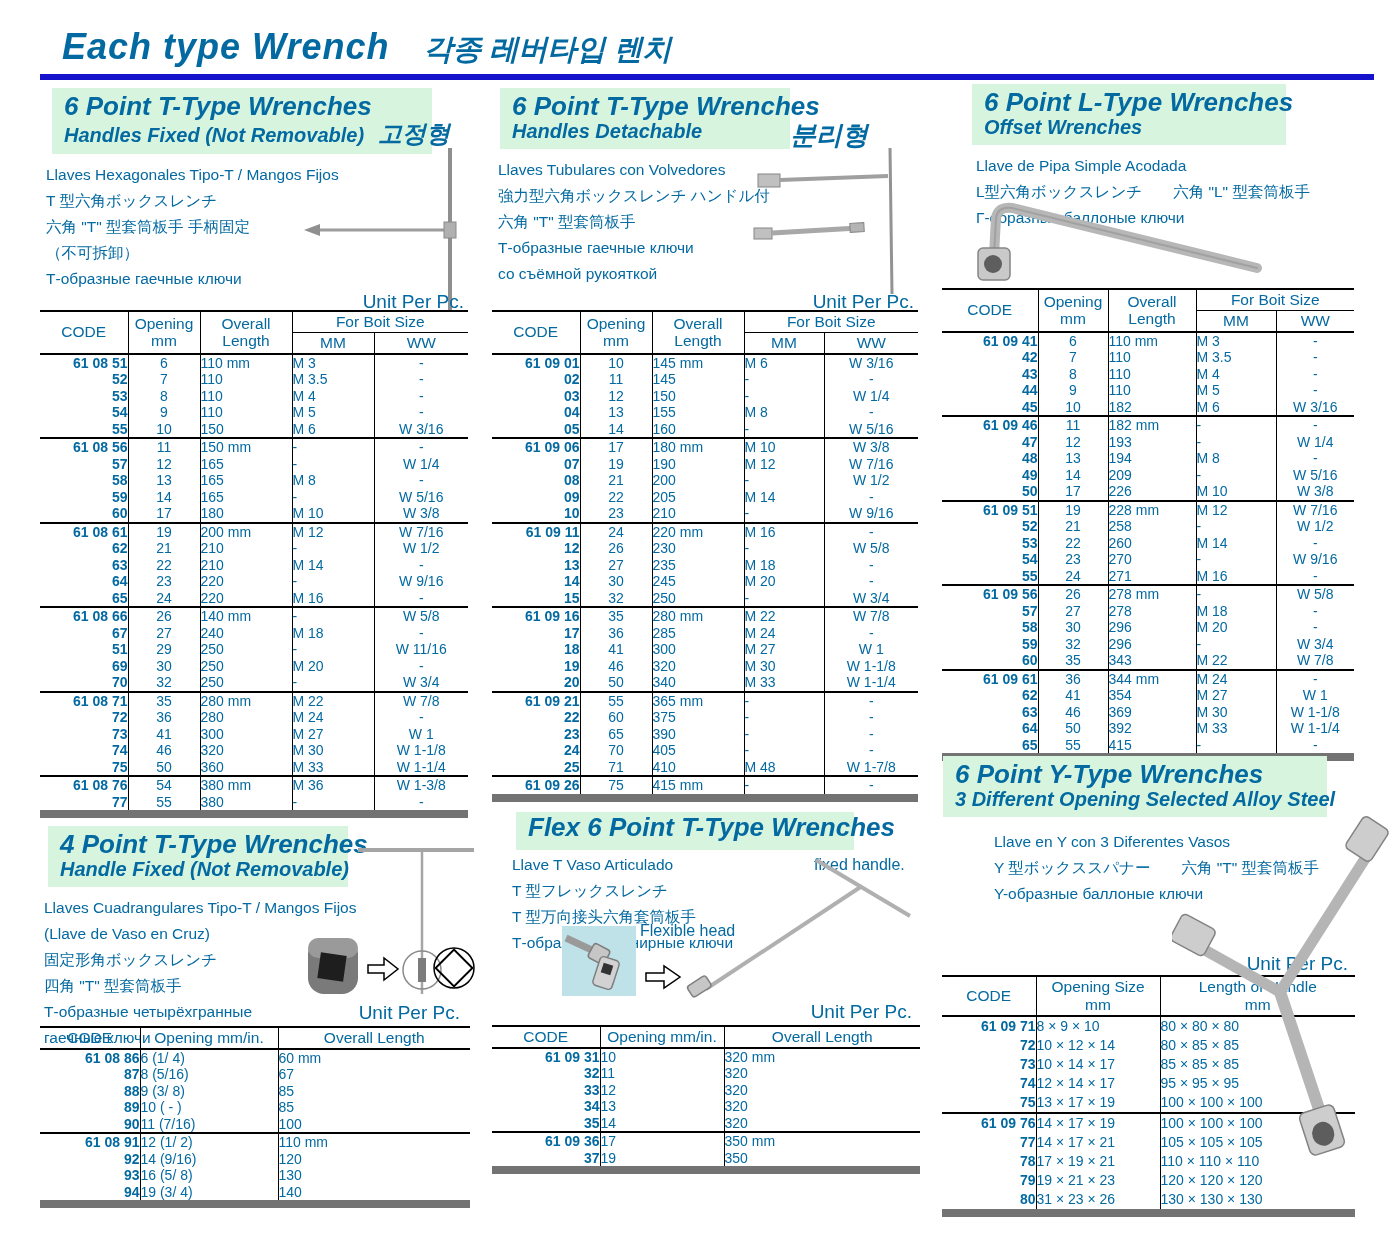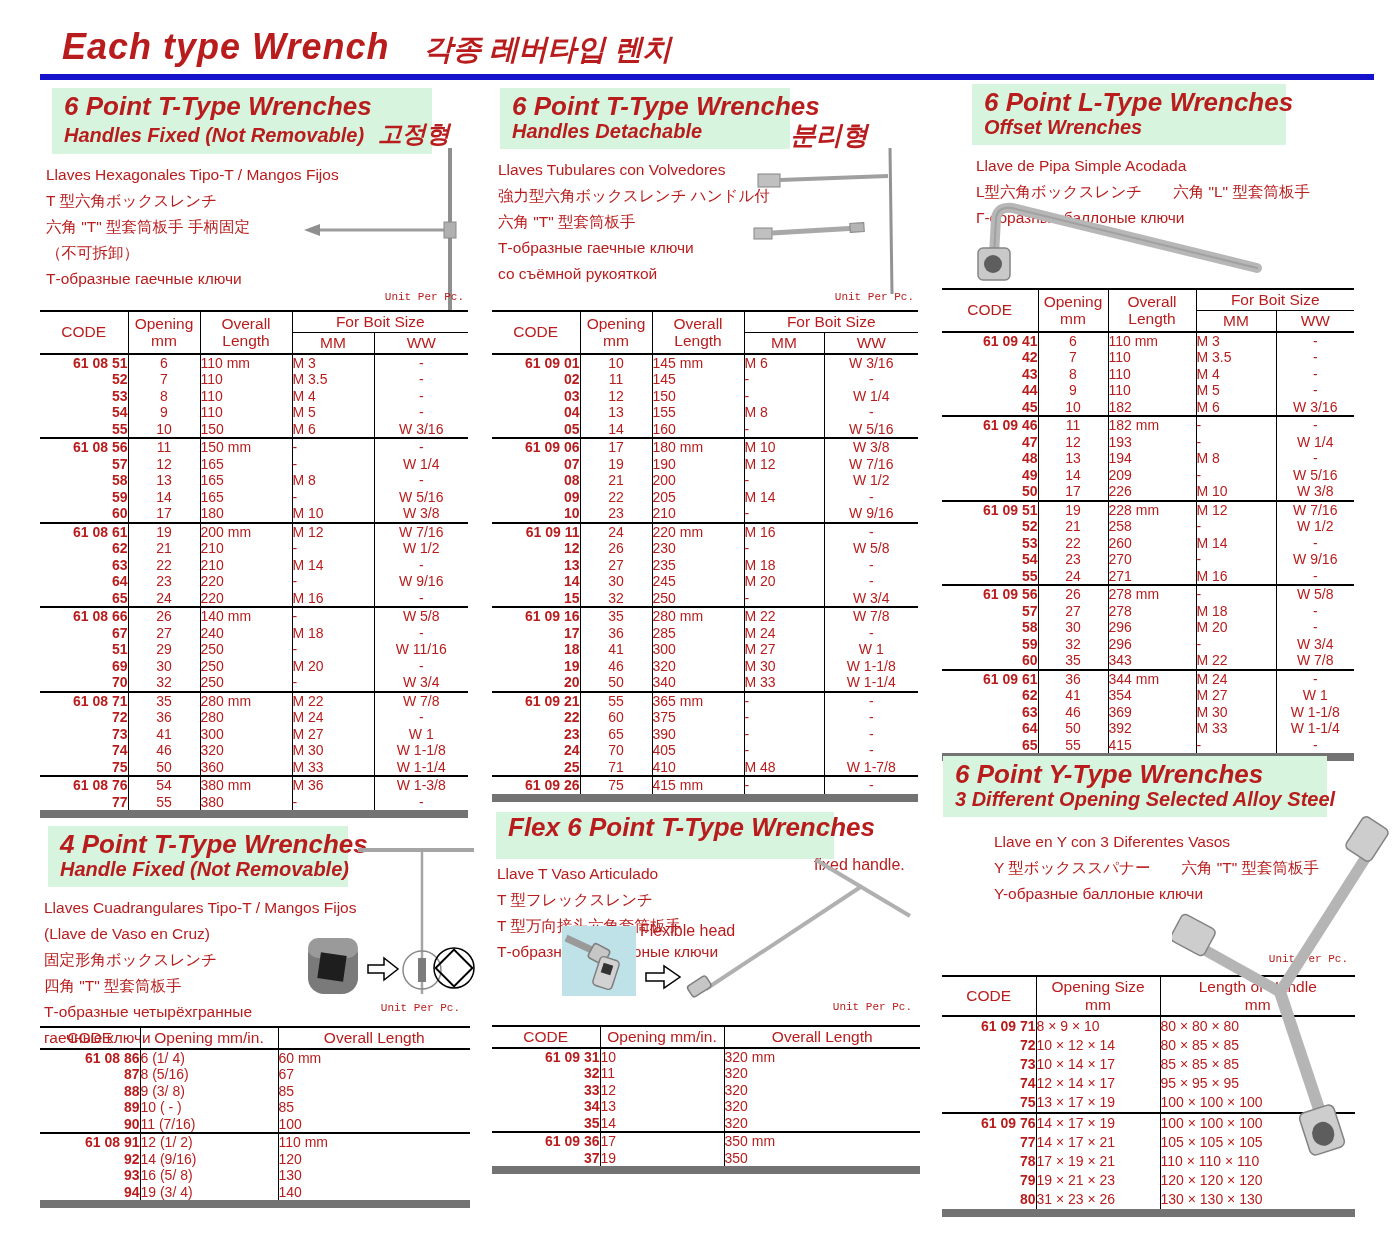--- a/index.html
+++ b/index.html
@@ -1,31 +1,31 @@
 <!DOCTYPE html>
 <html><head>
 <meta charset="utf-8">
 <style>
   html,body{margin:0;padding:0;background:#e8e8e8;}
   #page{position:relative;width:1394px;height:1244px;background:#ffffff;overflow:hidden;
-        font-family:"Liberation Sans",sans-serif;color:#b91c1c;}
+        font-family:"Liberation Sans",sans-serif;color:#0369a1;}
   
   #title{position:absolute;left:62px;top:26px;white-space:nowrap;}
   #title .en{font-size:36px;font-weight:bold;font-style:italic;letter-spacing:1px;}
   #title .ko{font-size:29px;font-weight:bold;font-style:italic;margin-left:34px;}
   #title-rule{position:absolute;left:40px;top:74px;width:1334px;height:6px;background:#1512cc;}
   
   .section{position:absolute;}
   .green-head{background:#d7f4de;padding:5px 10px 6px 12px;}
   .green-head .l1{font-size:26px;font-weight:bold;font-style:italic;line-height:1.05;white-space:nowrap;}
   .green-head .l2{font-size:20px;font-weight:bold;font-style:italic;line-height:1.15;white-space:nowrap;}
   .green-head .ko{font-size:24px;margin-left:14px;}
   .desc{margin-top:10px;}
   .desc p{margin:0 0 4px 2px;font-size:15.5px;line-height:1.42;white-space:nowrap;}
-  .unit{position:absolute;font-size:11px;white-space:nowrap;font-family:Liberation Mono, monospace;}
+  .unit{position:absolute;font-size:19px;white-space:nowrap;}
   .side-ko{position:absolute;font-size:26px;font-weight:bold;font-style:italic;}
   .small-label{position:absolute;font-size:16px;white-space:nowrap;}
   
   table.cat{border-collapse:collapse;position:absolute;left:0;table-layout:fixed;
             border-top:2px solid #000;border-bottom:8px solid #737373;font-size:14px;}
   table.cat th{font-weight:normal;font-size:15.5px;padding:1px 0;line-height:1.15;}
   table.cat thead{border-bottom:2px solid #000;}
   table.cat td{padding:0;line-height:16.5px;height:16.5px;white-space:nowrap;overflow:hidden;}
   table.t6 td{line-height:19px;height:19px;}
   tr.group-start td{border-top:2px solid #000;}
@@ -819,24 +819,24 @@
           <tr>
             <td class="c-code">94</td>
             <td class="c-mid vl">19  (3/ 4)</td>
             <td class="c-mid vl">140</td>
           </tr>
         </tbody>
     </table>
   </div>
 
   <div class="section" id="sec5" style="left:492px;top:812px;width:430px;height:392px;">
-    <div class="green-head" style="margin-left:4px;width:316px;padding-top:2px;padding-bottom:18px;">
+    <div class="green-head" style="margin-left:24px;width:316px;padding-top:2px;padding-bottom:9px;">
       <div class="l1">Flex 6 Point T-Type Wrenches</div>
     </div>
-    <div class="desc" style="margin-left:3px;margin-top:4px;">
+    <div class="desc" style="margin-left:18px;margin-top:4px;">
       <p>Llave T Vaso Articulado</p>
       <p>T 型フレックスレンチ</p>
       <p>T 型万向接头六角套筒板手</p>
       <p>Т-образные шарнирные ключи</p>
     </div>
     <div class="small-label" style="left:322px;top:44px;">fixed handle.</div>
     <div class="small-label" style="left:148px;top:110px;">Flexible head</div>
     <svg style="left:70px;top:114px;" width="74" height="70" viewBox="0 0 74 70">
       <rect x="0" y="0" width="74" height="70" fill="#bfe2e8"></rect>
       <line x1="4" y1="12" x2="34" y2="26" stroke="#9a9a9a" stroke-width="7"></line>

